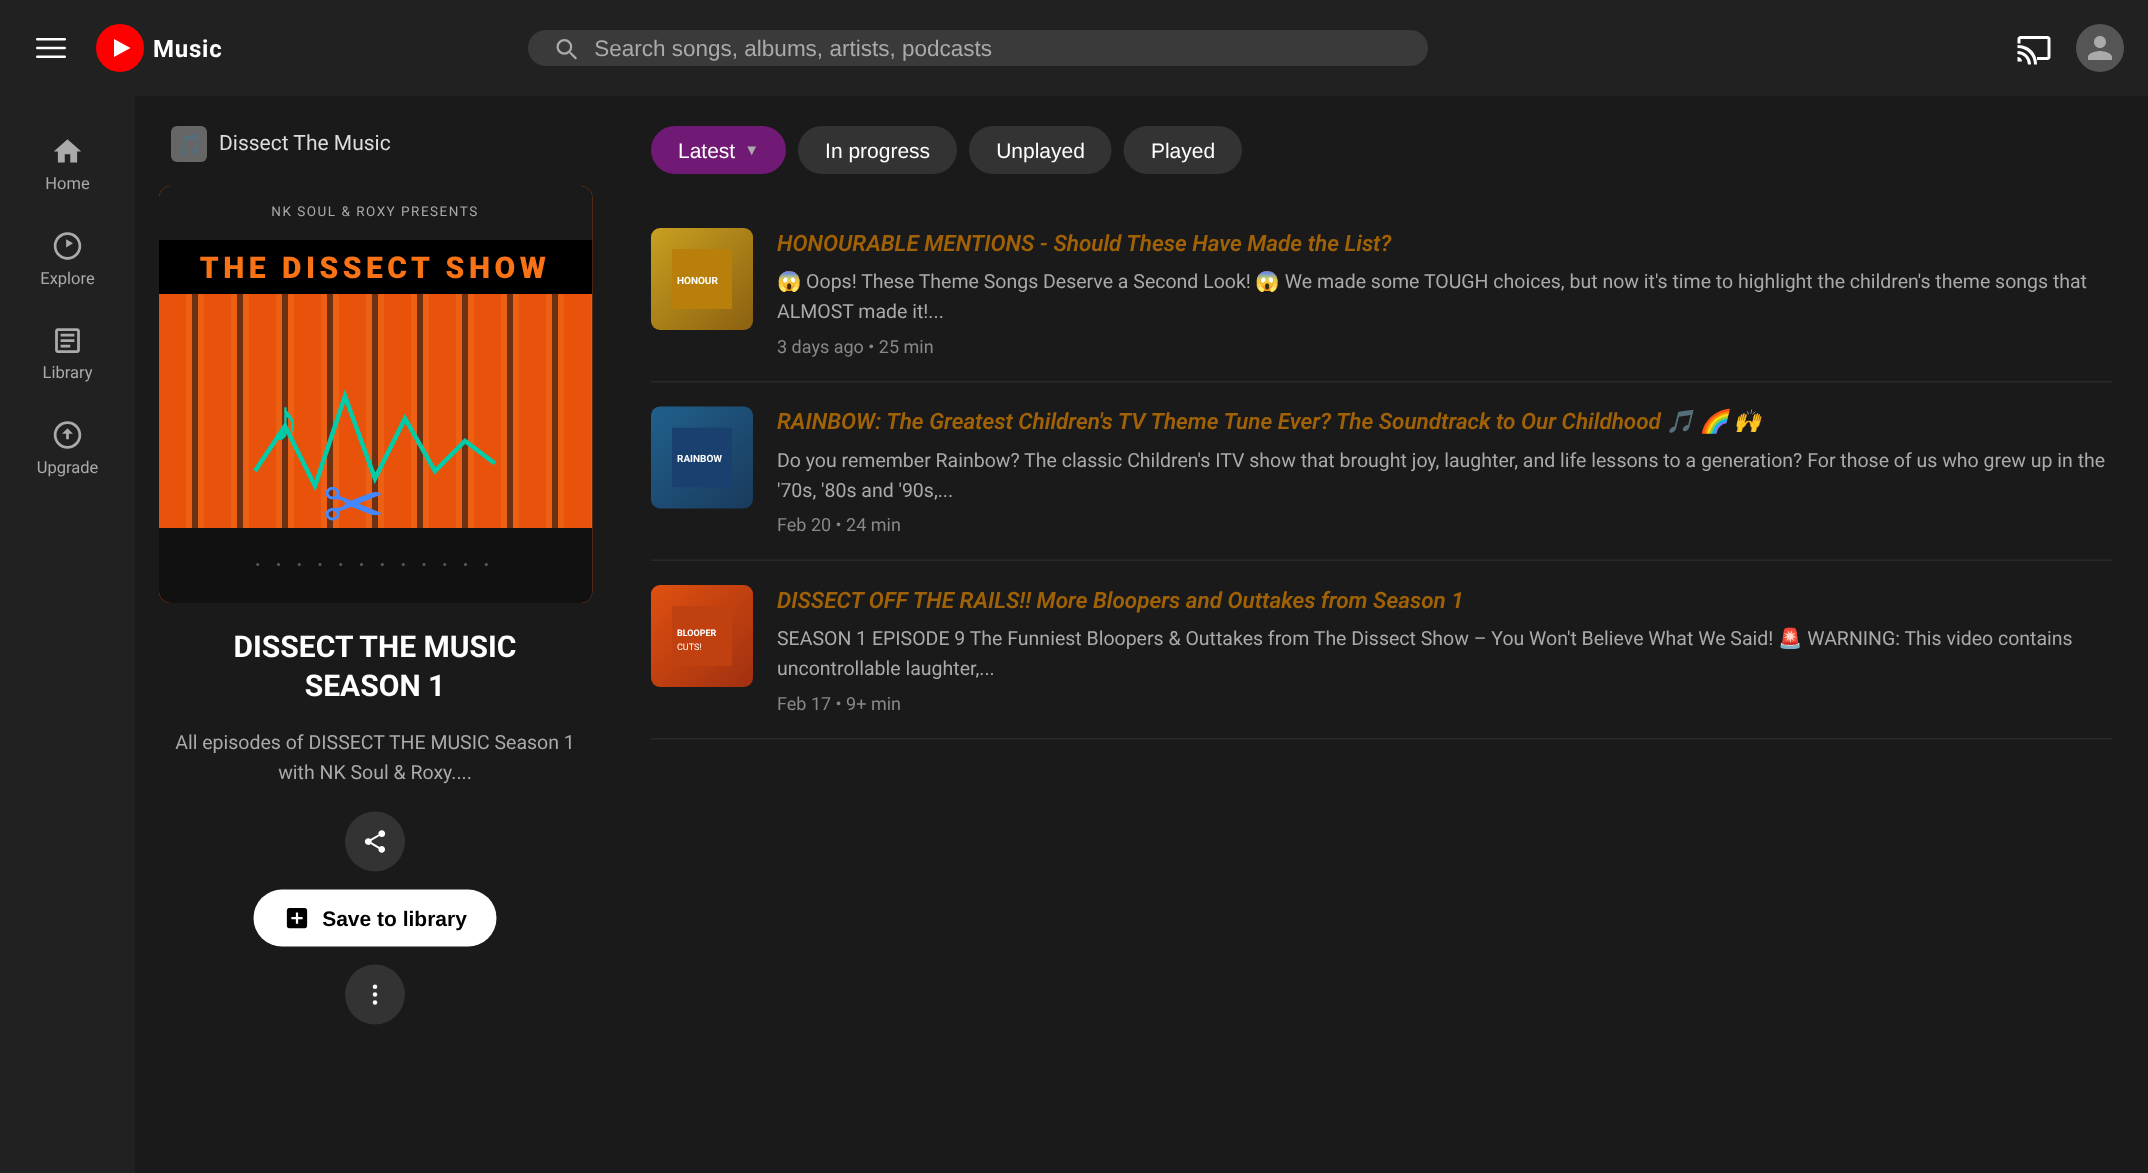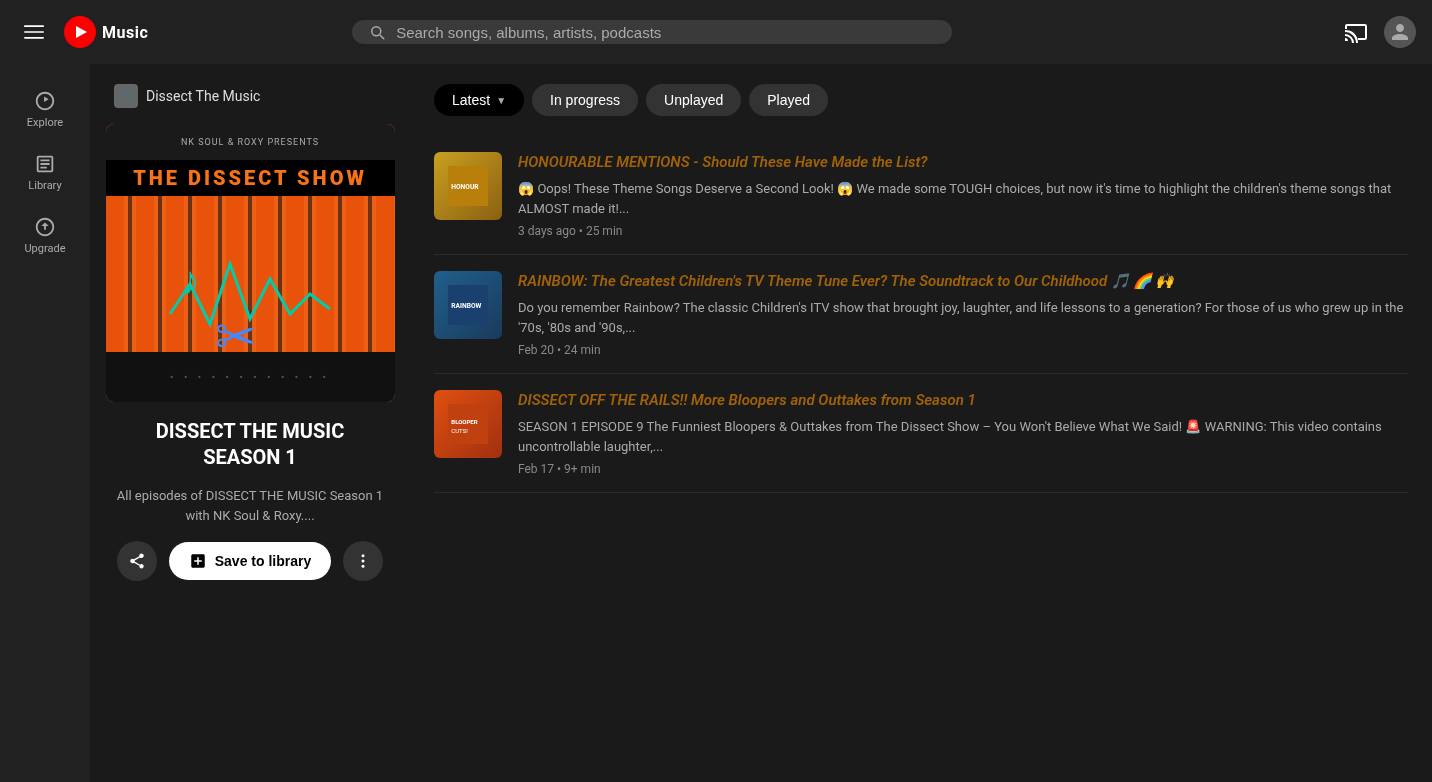--- a/index.html
+++ b/index.html
@@ -284,20 +284,21 @@
     .podcast-desc {
       font-size: 13px;
       color: #aaa;
       text-align: center;
       line-height: 1.5;
     }
     .action-buttons {
       display: flex;
       align-items: center;
       gap: 12px;
+      flex-direction: column;
     }
     .btn-circle {
       width: 40px;
       height: 40px;
       border-radius: 50%;
       background: #333;
       border: none;
       cursor: pointer;
       display: flex;
       align-items: center;
@@ -335,21 +336,21 @@
       border: none;
       border-radius: 20px;
       padding: 8px 18px;
       color: #fff;
       font-size: 14px;
       cursor: pointer;
       display: flex;
       align-items: center;
       gap: 6px;
     }
-    .filter-tab.active { background: #000000; }
+    .filter-tab.active { background: #701a75; }
     .tab-chevron {
       font-size: 10px;
       color: #aaa;
     }
 
     
     .episode-list {
       display: flex;
       flex-direction: column;
     }
@@ -454,20 +455,28 @@
           <path d="M12 12c2.7 0 4.8-2.1 4.8-4.8S14.7 2.4 12 2.4 7.2 4.5 7.2 7.2 9.3 12 12 12zm0 2.4c-3.2 0-9.6 1.6-9.6 4.8v2.4h19.2v-2.4c0-3.2-6.4-4.8-9.6-4.8z"></path>
         </svg>
       </div>
     </button>
   </div>
 </div>
 
 <div class="main-layout">
 
   <nav class="sidebar">
+    <a class="sidebar-item">
+      <div class="sidebar-item-icon">
+        <svg width="22" height="22" viewBox="0 0 24 24" fill="currentColor">
+          <path d="M10 20v-6h4v6h5v-8h3L12 3 2 12h3v8z"></path>
+        </svg>
+      </div>
+      <span class="sidebar-item-label">Home</span>
+    </a>
     <a class="sidebar-item">
       <div class="sidebar-item-icon">
         <svg width="22" height="22" viewBox="0 0 24 24" fill="currentColor">
           <path d="M12 2C6.48 2 2 6.48 2 12s4.48 10 10 10 10-4.48 10-10S17.52 2 12 2zm0 18c-4.41 0-8-3.59-8-8s3.59-8 8-8 8 3.59 8 8-3.59 8-8 8zm-1-13l5 3-5 3V7z"></path>
         </svg>
       </div>
       <span class="sidebar-item-label">Explore</span>
     </a>
     <a class="sidebar-item">
       <div class="sidebar-item-icon">

